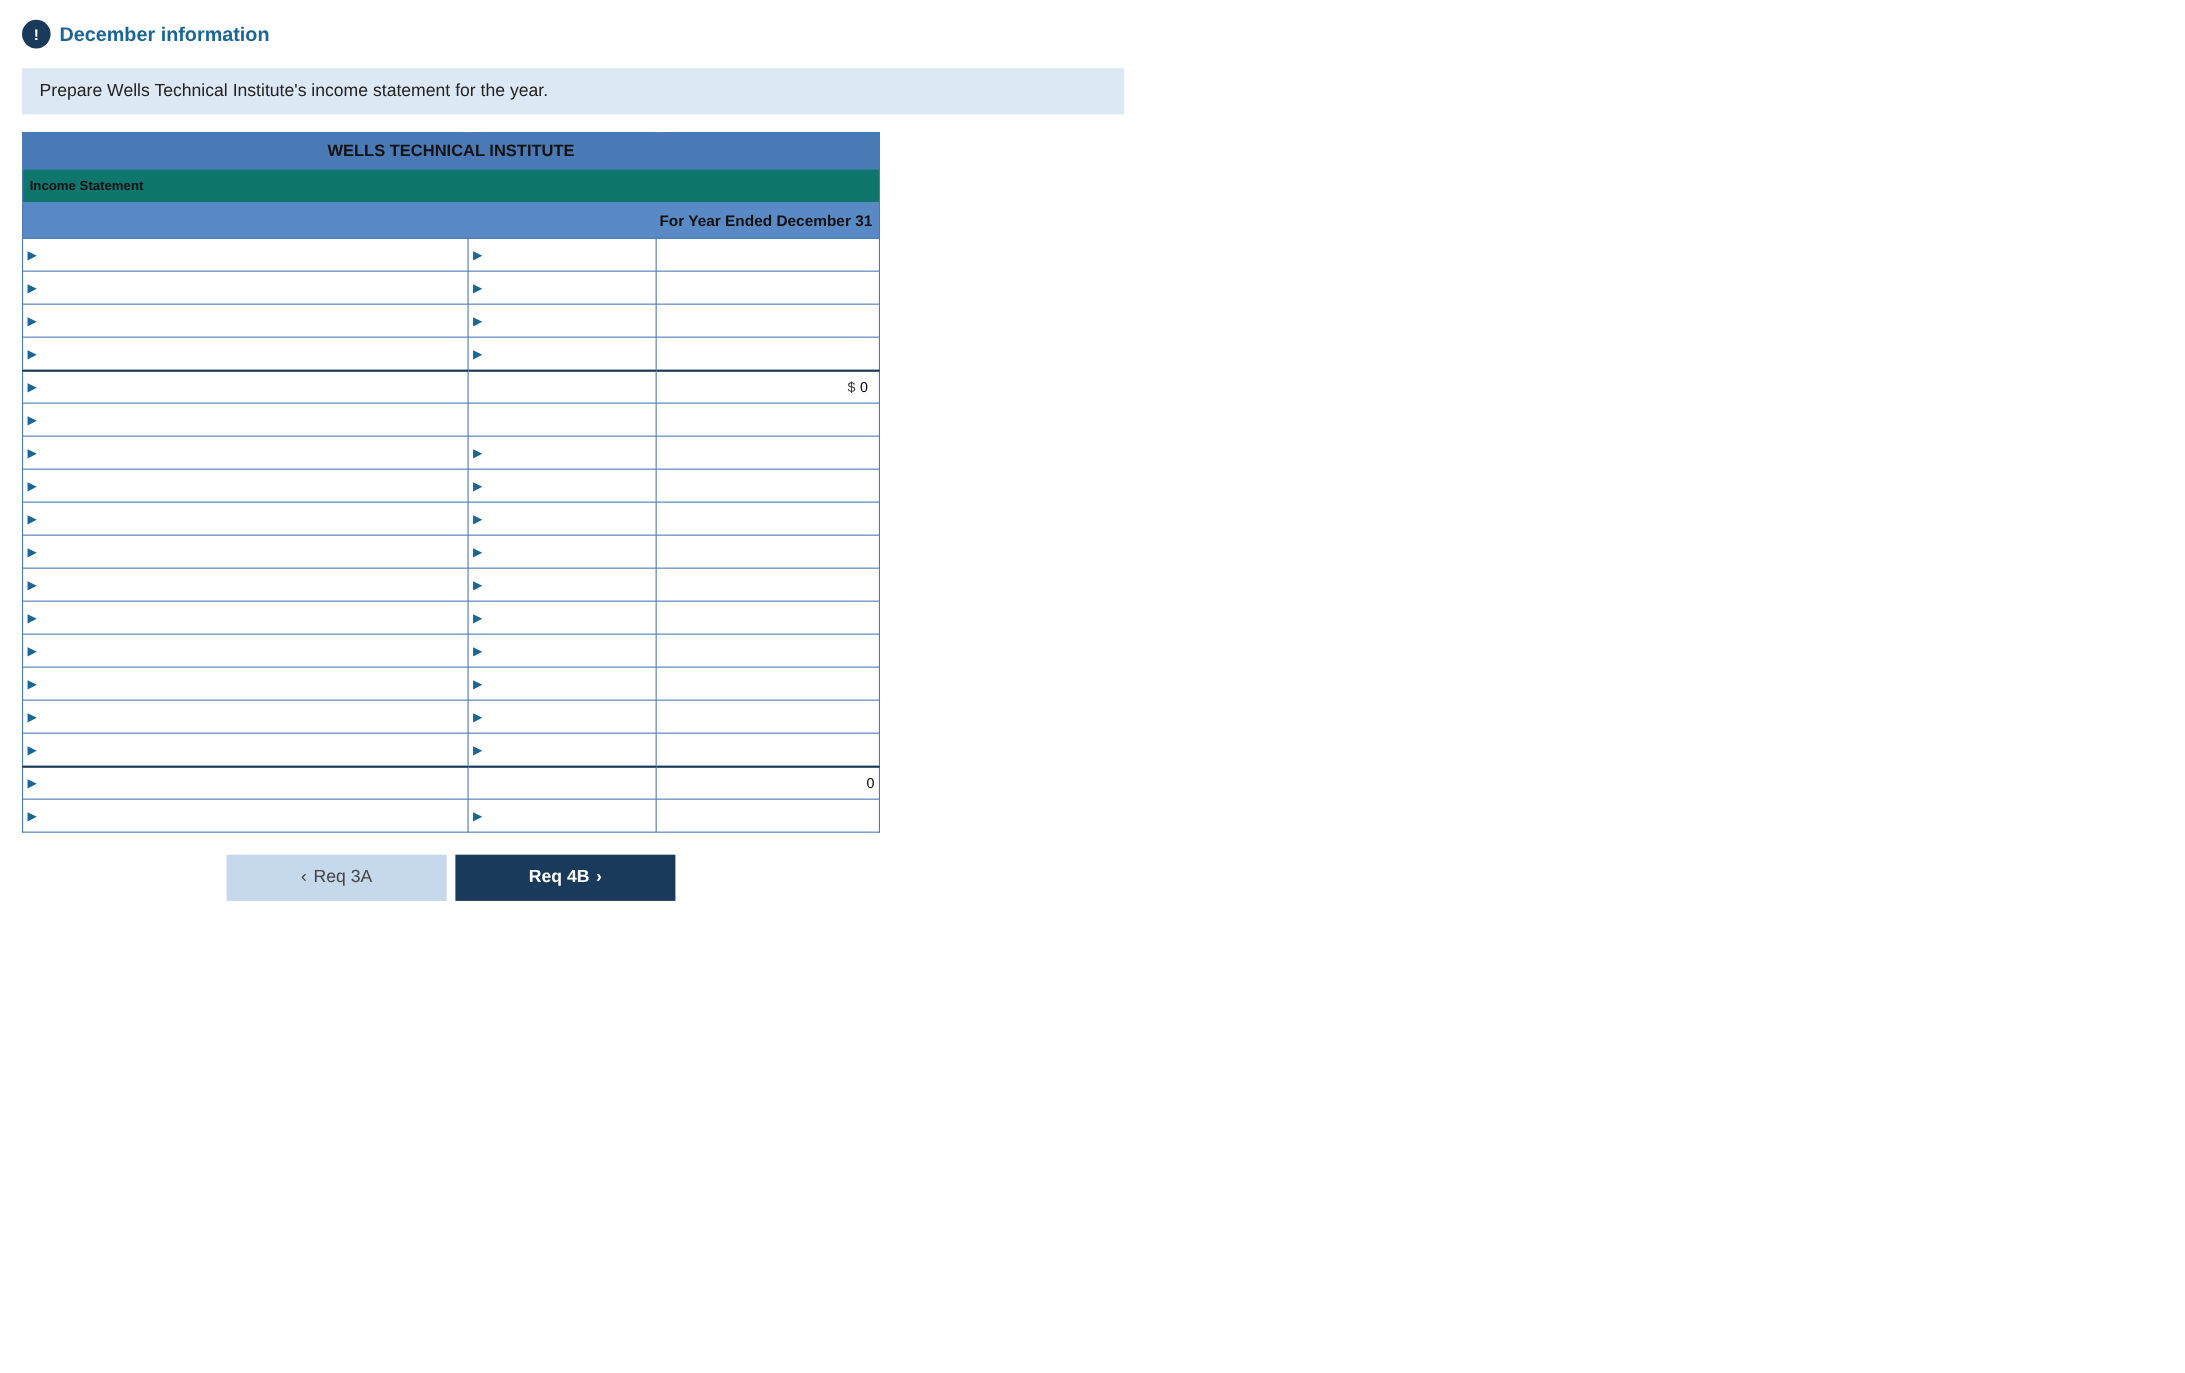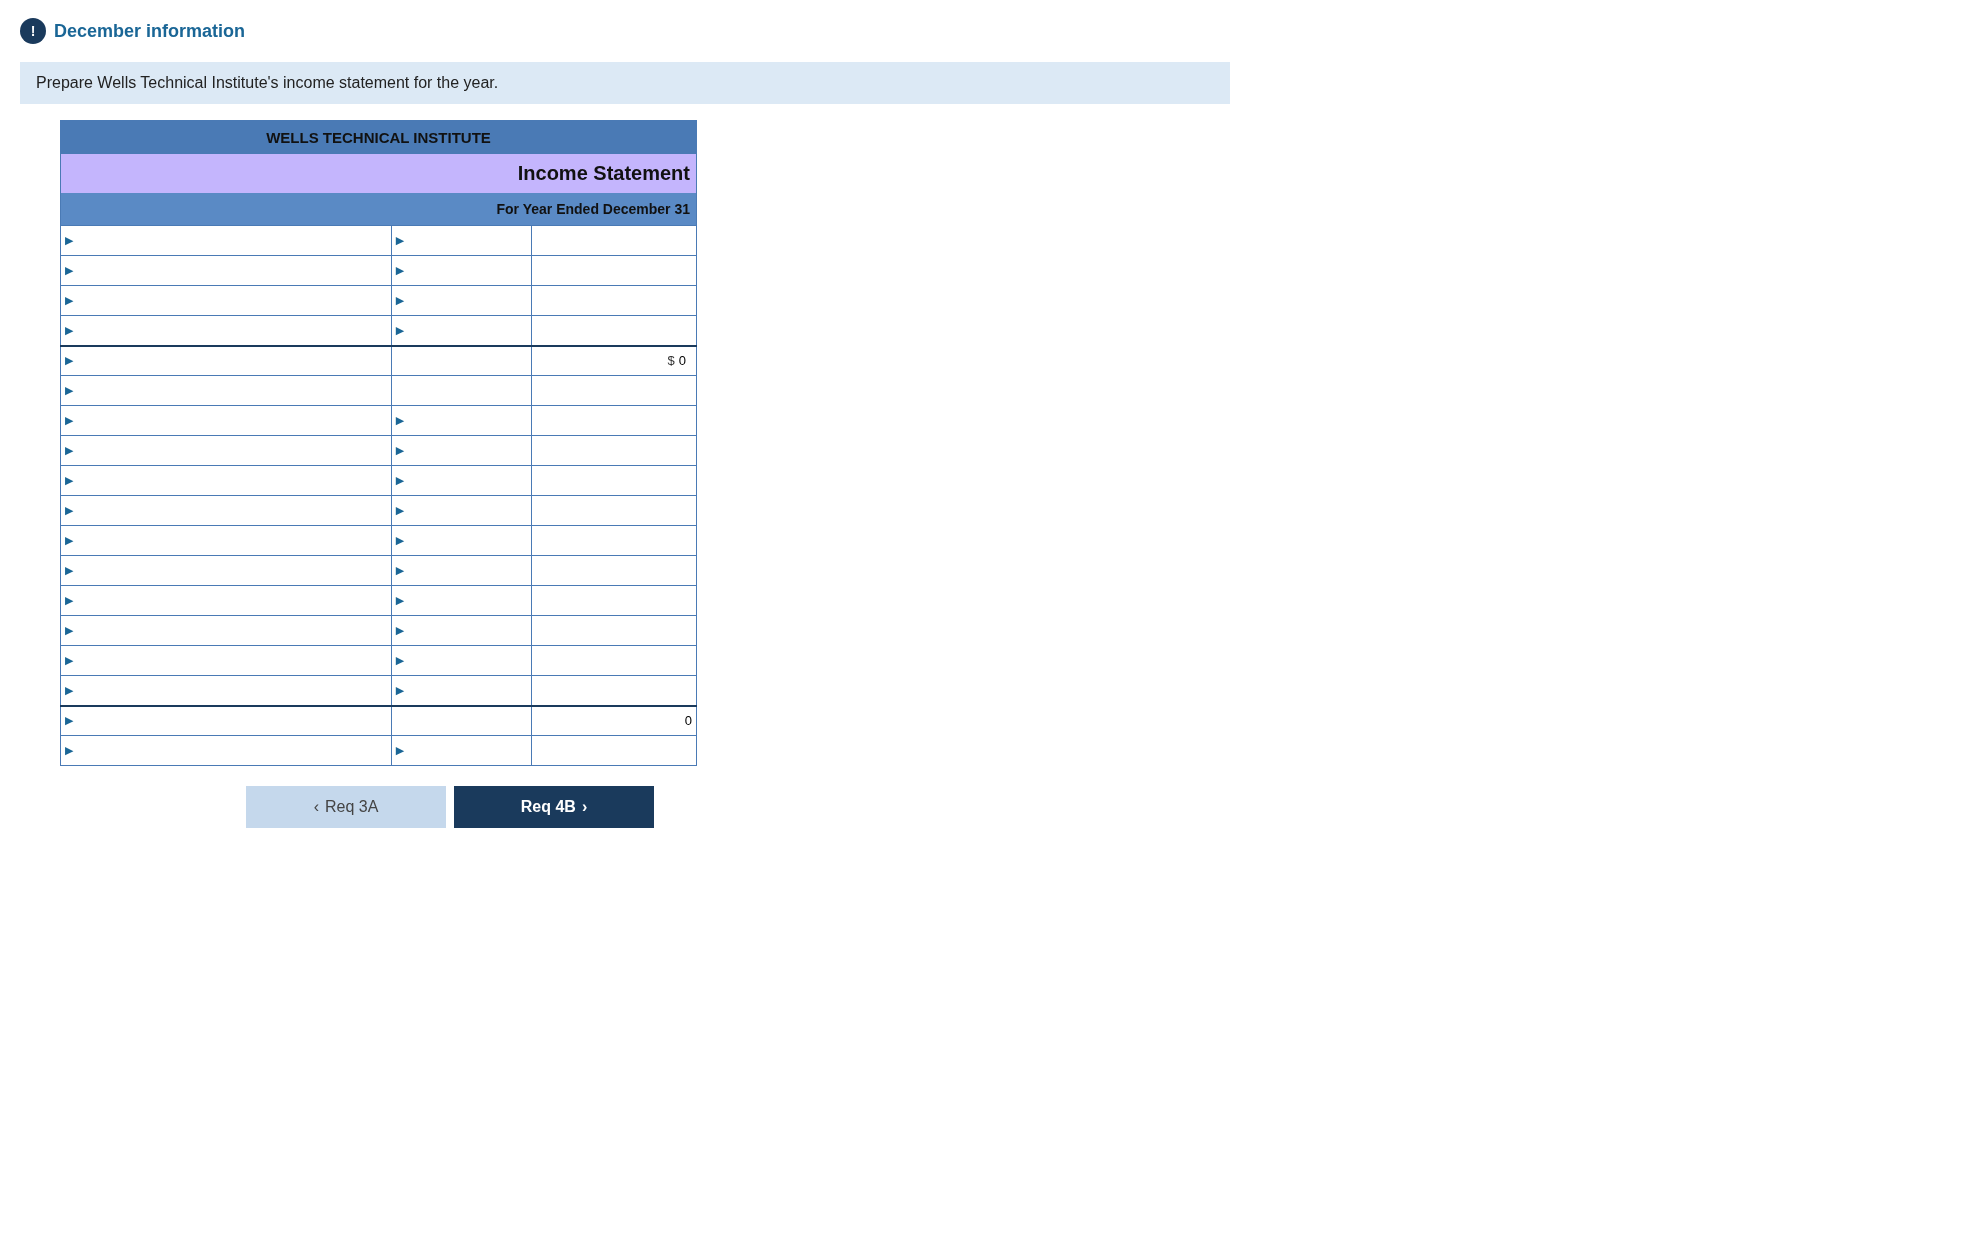--- a/index.html
+++ b/index.html
@@ -49,26 +49,25 @@
       font-size: 18px;
       font-weight: bold;
     }
 
     .instruction-bar {
       background: #dce9f5;
       padding: 12px 16px;
       font-size: 16px;
       color: #222;
       margin-bottom: 16px;
-      width: 1210px;
+      width: 1002px;
     }
 
     .table-wrapper {
-      width: 637px;
-      margin-left: 40px;
+      width: 780px;
     }
 
     .income-statement-table {
       width: 100%;
       border-collapse: collapse;
       border: 1px solid #4a7ab5;
     }
 
     .header-row {
       background: #4a7ab5;
@@ -86,24 +85,24 @@
     }
 
     .header-row-1 td {
       background: #4a7ab5;
       font-weight: bold;
       text-align: center;
       font-size: 15px;
     }
 
     .header-row-2 td {
-      background: #c4b5fd;
-      font-weight: bold;
-      text-align: right;
-      font-size: 20px;
+      background: #0f766e;
+      font-weight: bold;
+      text-align: left;
+      font-size: 12px;
     }
 
     .header-row-3 td {
       background: #5a8ac5;
       font-weight: bold;
       text-align: right;
       font-size: 14px;
     }
 
     .data-row td {

